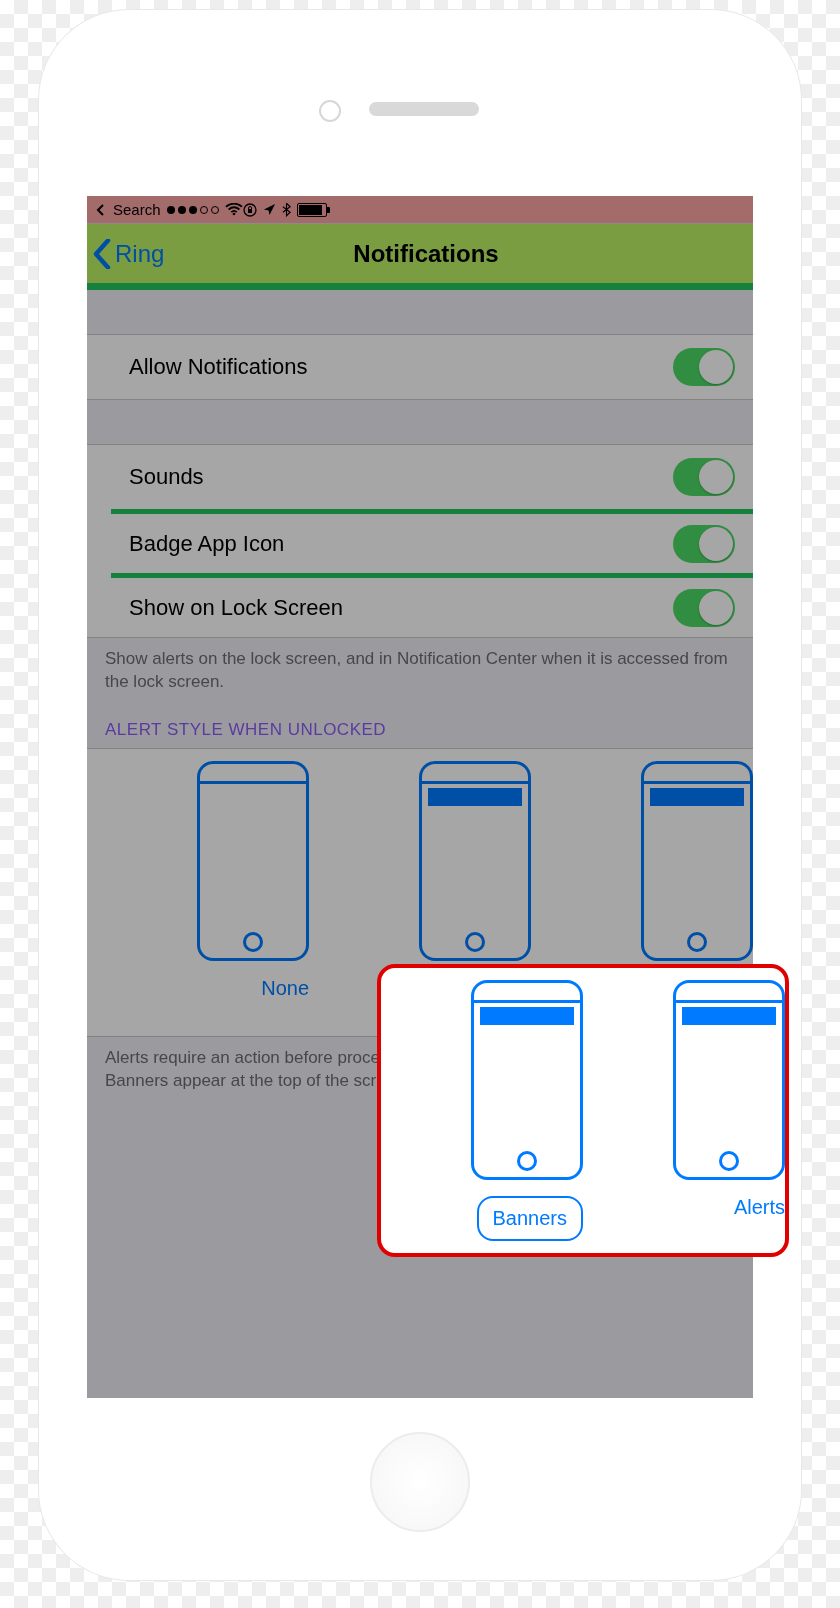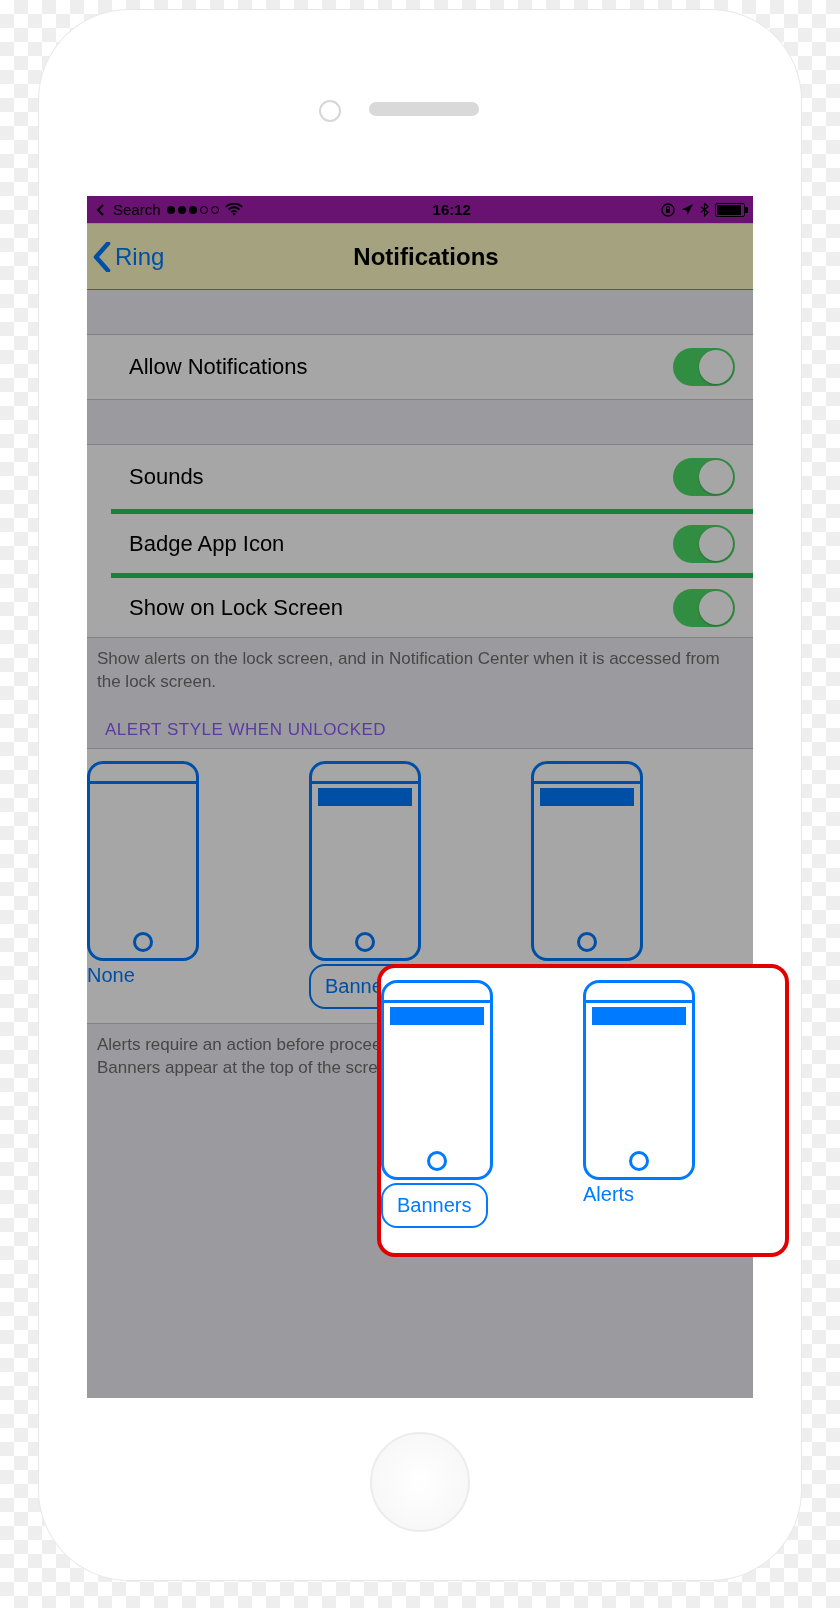--- a/index.html
+++ b/index.html
@@ -30,49 +30,49 @@
   }
   .cam { position:absolute; top:90px; left:280px; width:22px; height:22px; border:2px solid #d7d7d7; border-radius:50%; }
   .spk { position:absolute; top:92px; left:330px; width:110px; height:14px; background:#d9d9d9; border-radius:7px; }
   .home-btn { position:absolute; bottom:48px; left:50%; transform:translateX(-50%); width:100px; height:100px; border:2px solid #ececec; border-radius:50%; background:radial-gradient(circle at 50% 50%, #fff, #f5f5f5); }
   .screen {
     position:absolute; top:186px; left:48px; right:48px; bottom:182px;
     background:#efeff4;
   }
   .dim-overlay { position:absolute; inset:0; background:rgba(0,0,0,0.35); pointer-events:none; z-index:50; }
   
-  .status-bar { height:28px; background:#a21caf; border-bottom:1px solid #d9d9d9; display:flex; align-items:center; padding:0 8px; font-size:15px; color:#000; }
+  .status-bar { height:28px; background:#fca5a5; border-bottom:1px solid #d9d9d9; display:flex; align-items:center; padding:0 8px; font-size:15px; color:#000; }
   .sb-left { display:flex; align-items:center; gap:6px; }
   .sb-center { flex:1; text-align:center; font-weight:600; }
   .sb-right { display:flex; align-items:center; gap:6px; }
   .sb-icon { display:inline-flex; }
   .sig-dots { display:flex; gap:3px; }
   .sig-dots span { width:8px; height:8px; border-radius:50%; background:#000; }
   .sig-dots span.empty { background:transparent; border:1px solid #000; }
   .battery { width:30px; height:14px; border:1.5px solid #000; border-radius:2px; position:relative; }
   .battery::after { content:""; position:absolute; right:-4px; top:3px; width:3px; height:6px; background:#000; border-radius:0 1px 1px 0; }
   .battery .fill { position:absolute; left:1px; top:1px; bottom:1px; width:85%; background:#000; }
   
-  .nav-bar { height:66px; background:#fef9c3; border-bottom:1px solid #22c55e; display:flex; align-items:center; position:relative; }
+  .nav-bar { height:66px; background:#bef264; border-bottom:7px solid #22c55e; display:flex; align-items:center; position:relative; }
   .nav-back { display:flex; align-items:center; gap:4px; color:#007aff; font-size:24px; padding-left:6px; }
   .nav-back svg { width:18px; height:30px; }
   .nav-title { position:absolute; left:12px; right:0; text-align:center; font-size:24px; font-weight:600; color:#000; pointer-events:none; }
   
   .list-group { background:#fff; border-top:1px solid #c8c8c8; border-bottom:1px solid #c8c8c8;padding-left:24px; }
   .row { display:flex; align-items:center; justify-content:space-between; padding:0 18px; height:64px; font-size:22px; color:#000; }
   .row + .row { border-top:5px solid #22c55e; }
   .spacer { height:44px; }
-  .footer-text { padding:10px 10px 4px; color:#6d6d72; font-size:17px; line-height:1.35; }
+  .footer-text { padding:10px 18px 4px; color:#6d6d72; font-size:17px; line-height:1.35; }
   .section-header { padding:22px 18px 8px; color:#8b5cf6; font-size:17px; letter-spacing:0.5px; }
   
   .tgl { width:62px; height:38px; border-radius:19px; position:relative; background:#4cd964; }
   .tgl .knob { position:absolute; right:2px; top:2px; width:34px; height:34px; border-radius:50%; background:#fff; box-shadow:0 1px 2px rgba(0,0,0,0.25); }
   
   .alert-row { background:#fff; border-top:1px solid #c8c8c8; border-bottom:1px solid #c8c8c8; display:flex; padding:12px 0 14px; }
-  .alert-opt { flex:1; display:flex; flex-direction:column; align-items:flex-start; gap:3px; }
+  .alert-opt { flex:1; display:flex; flex-direction:column; align-items:flex-end; gap:16px; }
   .phone-glyph { width:112px; height:200px; border:3px solid #007aff; border-radius:16px; position:relative; }
   .phone-glyph::before { content:""; position:absolute; top:-1px; left:0; right:0; height:18px; border-bottom:3px solid #007aff; }
   .phone-glyph::after { content:""; position:absolute; bottom:6px; left:50%; transform:translateX(-50%); width:14px; height:14px; border:3px solid #007aff; border-radius:50%; }
   .phone-glyph .banner { position:absolute; top:24px; left:6px; right:6px; height:18px; background:#007aff; }
   .phone-glyph.alerts .banner { height:18px; }
   .opt-label { color:#007aff; font-size:20px; }
   .opt-label.pill { border:2px solid #007aff; border-radius:16px; padding:9px 14px; }
   
   .highlight {
     position:absolute; z-index:60;
@@ -107,21 +107,20 @@
         </span>
         <span class="sb-icon">
           <svg viewBox="0 0 20 14" width="18" height="13">
               <path d="M1 4 Q10 -3 19 4" stroke="#000" stroke-width="2" fill="none"></path>
               <path d="M4 7 Q10 2 16 7" stroke="#000" stroke-width="2" fill="none"></path>
               <path d="M7 10 Q10 7 13 10" stroke="#000" stroke-width="2" fill="none"></path>
               <circle cx="10" cy="12" r="1.5" fill="#000"></circle>
             </svg>
         </span>
       </div>
-      <div class="sb-center">16:12</div>
       <div class="sb-right">
         <span class="sb-icon">
           <svg viewBox="0 0 14 14" width="14" height="14">
               <circle cx="7" cy="7" r="6" stroke="#000" stroke-width="1.3" fill="none"></circle>
               <rect x="5" y="6" width="4" height="4" rx="0.5" fill="#000"></rect>
               <path d="M5.5 6 V5 a1.5 1.5 0 0 1 3 0 V6" stroke="#000" stroke-width="1" fill="none"></path>
             </svg>
         </span>
         <span class="sb-icon">
           <svg viewBox="0 0 14 14" width="13" height="13">

